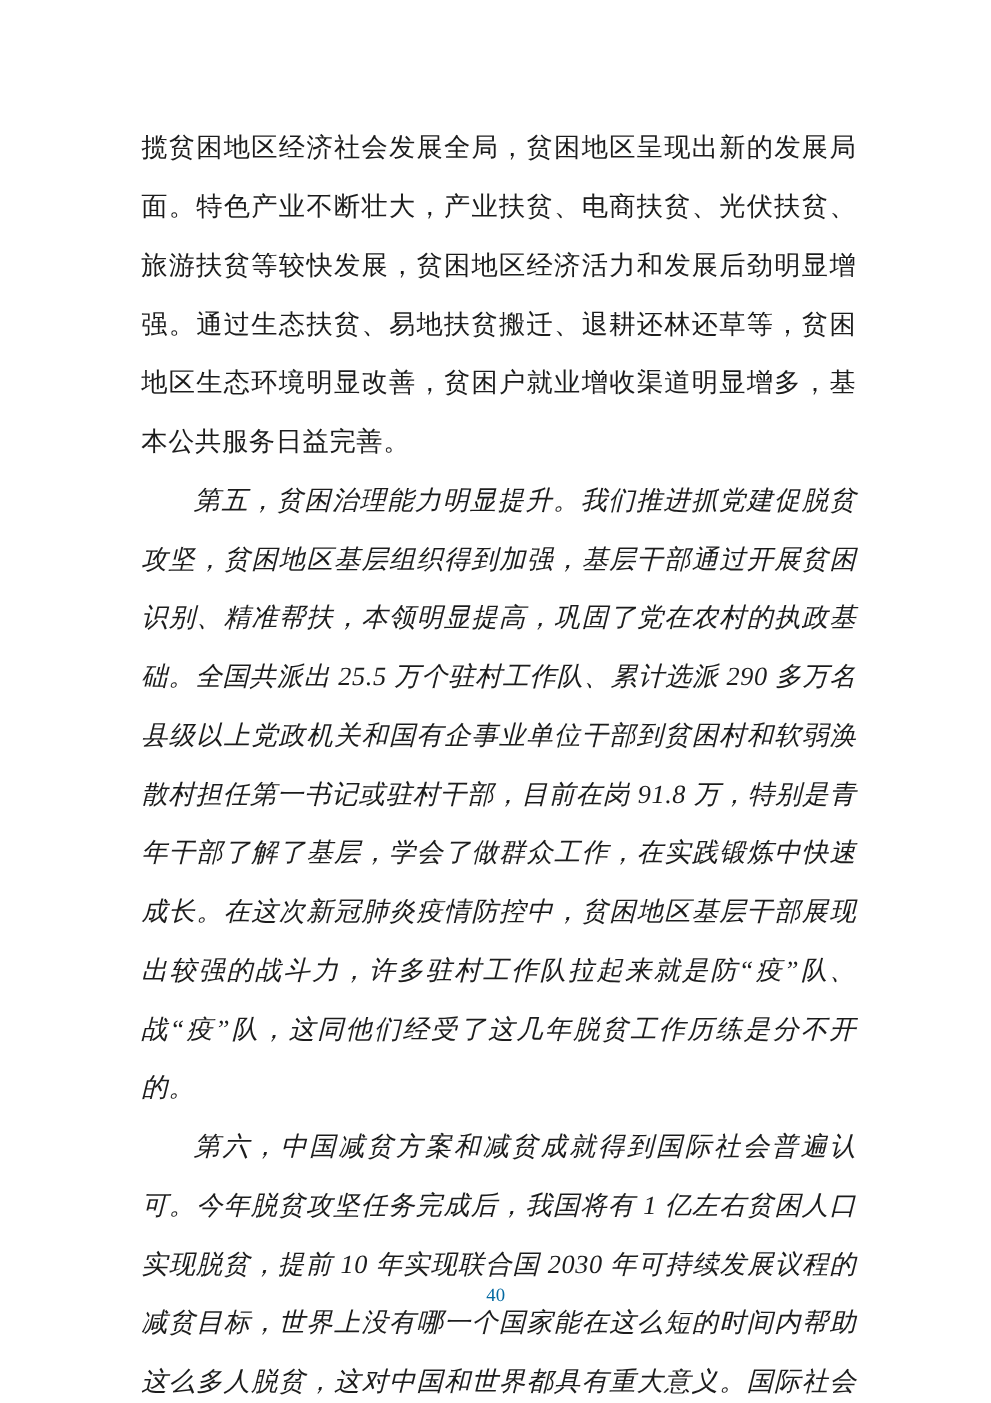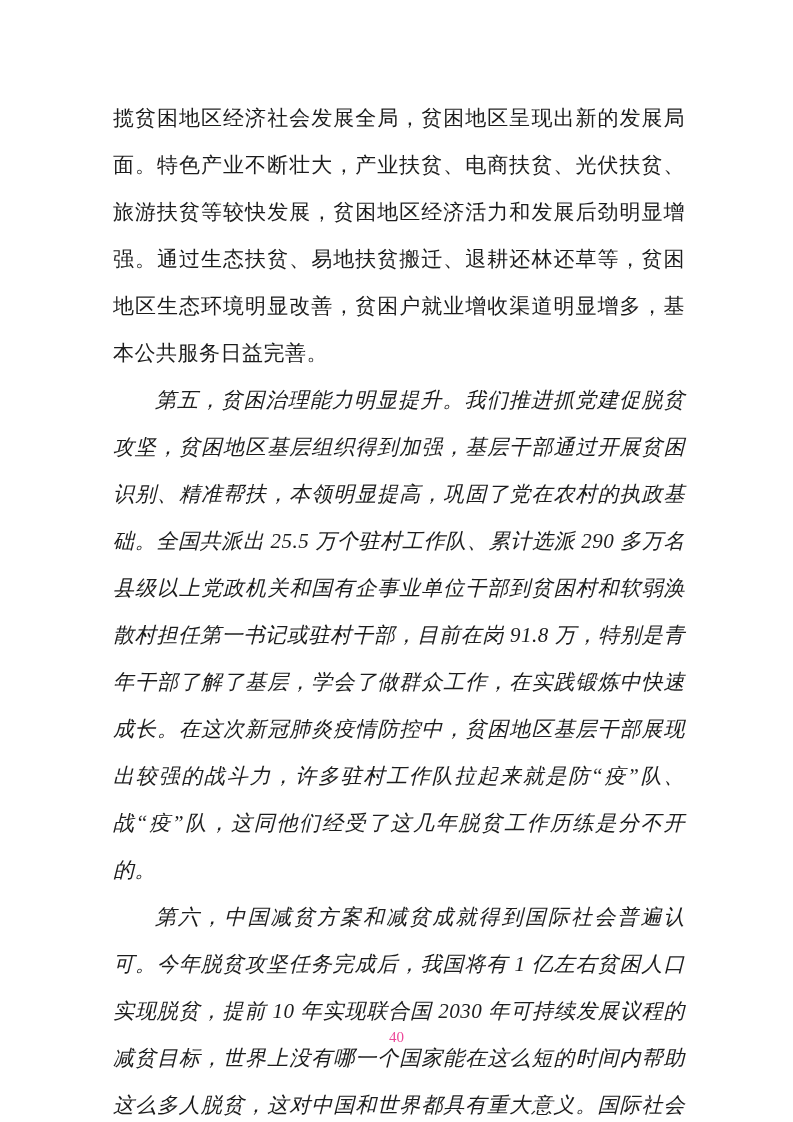--- a/index.html
+++ b/index.html
@@ -39,21 +39,21 @@
     font-style: italic;
   }
   .page-number {
     position: absolute;
     top: 1028px;
     left: 0;
     width: 793px;
     text-align: center;
     font-size: 15px;
     line-height: 18px;
-    color: #ec4899;
+    color: #0369a1;
     font-family: "Liberation Serif", "DejaVu Serif", serif;
   }
 </style>
 </head>
 <body>
 
 <div class="page">
   <div class="content">
     <p class="para">揽贫困地区经济社会发展全局，贫困地区呈现出新的发展局面。特色产业不断壮大，产业扶贫、电商扶贫、光伏扶贫、旅游扶贫等较快发展，贫困地区经济活力和发展后劲明显增强。通过生态扶贫、易地扶贫搬迁、退耕还林还草等，贫困地区生态环境明显改善，贫困户就业增收渠道明显增多，基本公共服务日益完善。</p>
     <p class="para indent">第五，贫困治理能力明显提升。我们推进抓党建促脱贫攻坚，贫困地区基层组织得到加强，基层干部通过开展贫困识别、精准帮扶，本领明显提高，巩固了党在农村的执政基础。全国共派出 25.5 万个驻村工作队、累计选派 290 多万名县级以上党政机关和国有企事业单位干部到贫困村和软弱涣散村担任第一书记或驻村干部，目前在岗 91.8 万，特别是青年干部了解了基层，学会了做群众工作，在实践锻炼中快速成长。在这次新冠肺炎疫情防控中，贫困地区基层干部展现出较强的战斗力，许多驻村工作队拉起来就是防“疫”队、战“疫”队，这同他们经受了这几年脱贫工作历练是分不开的。</p>

